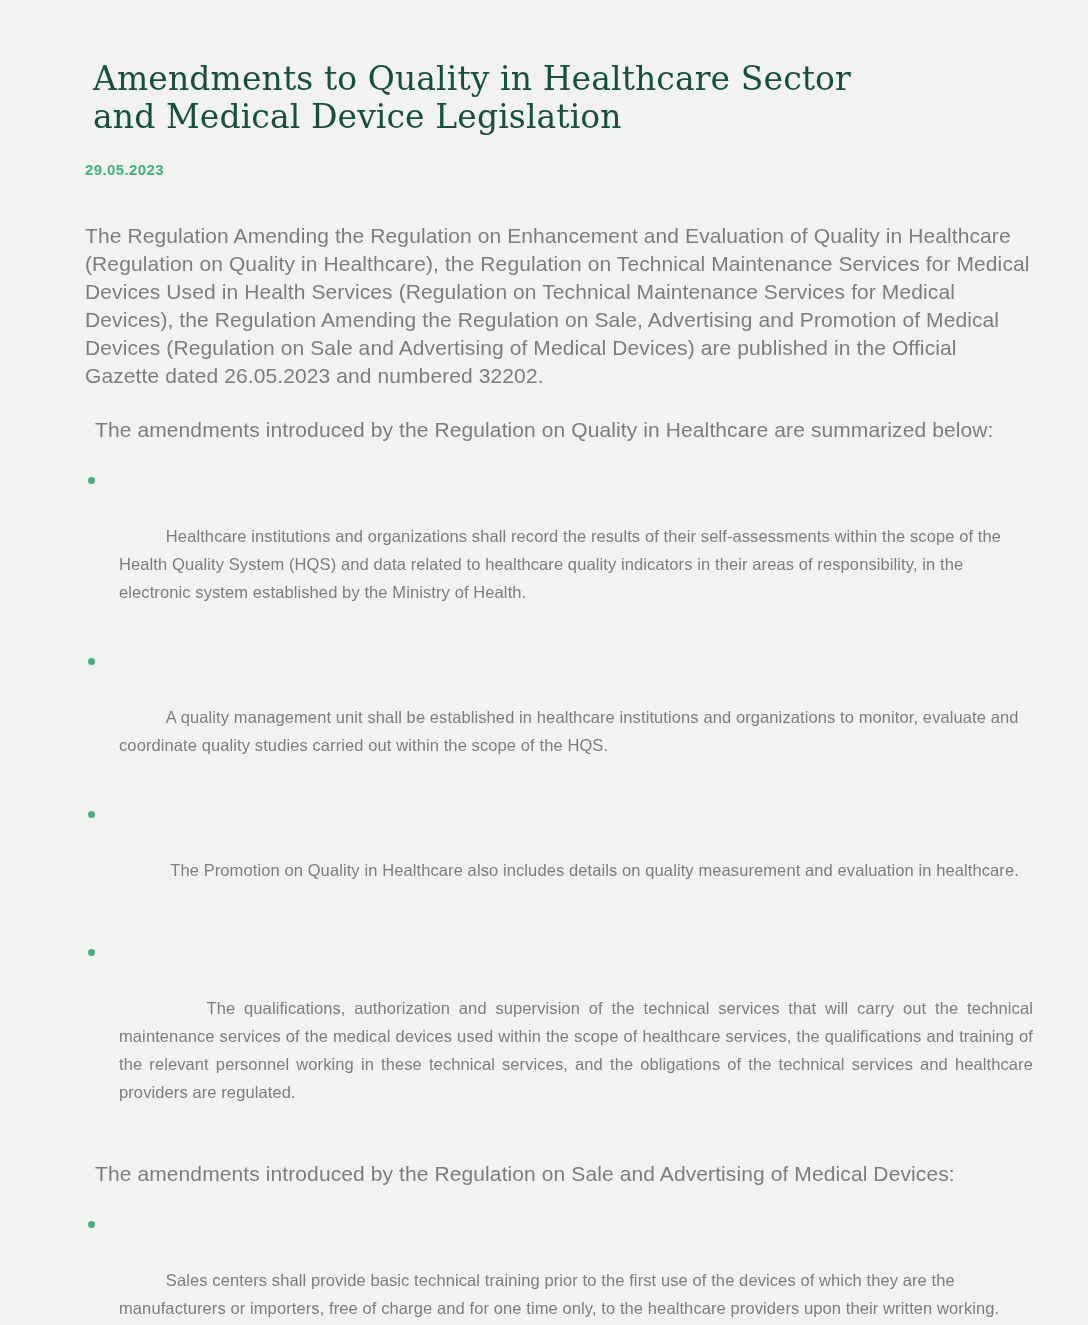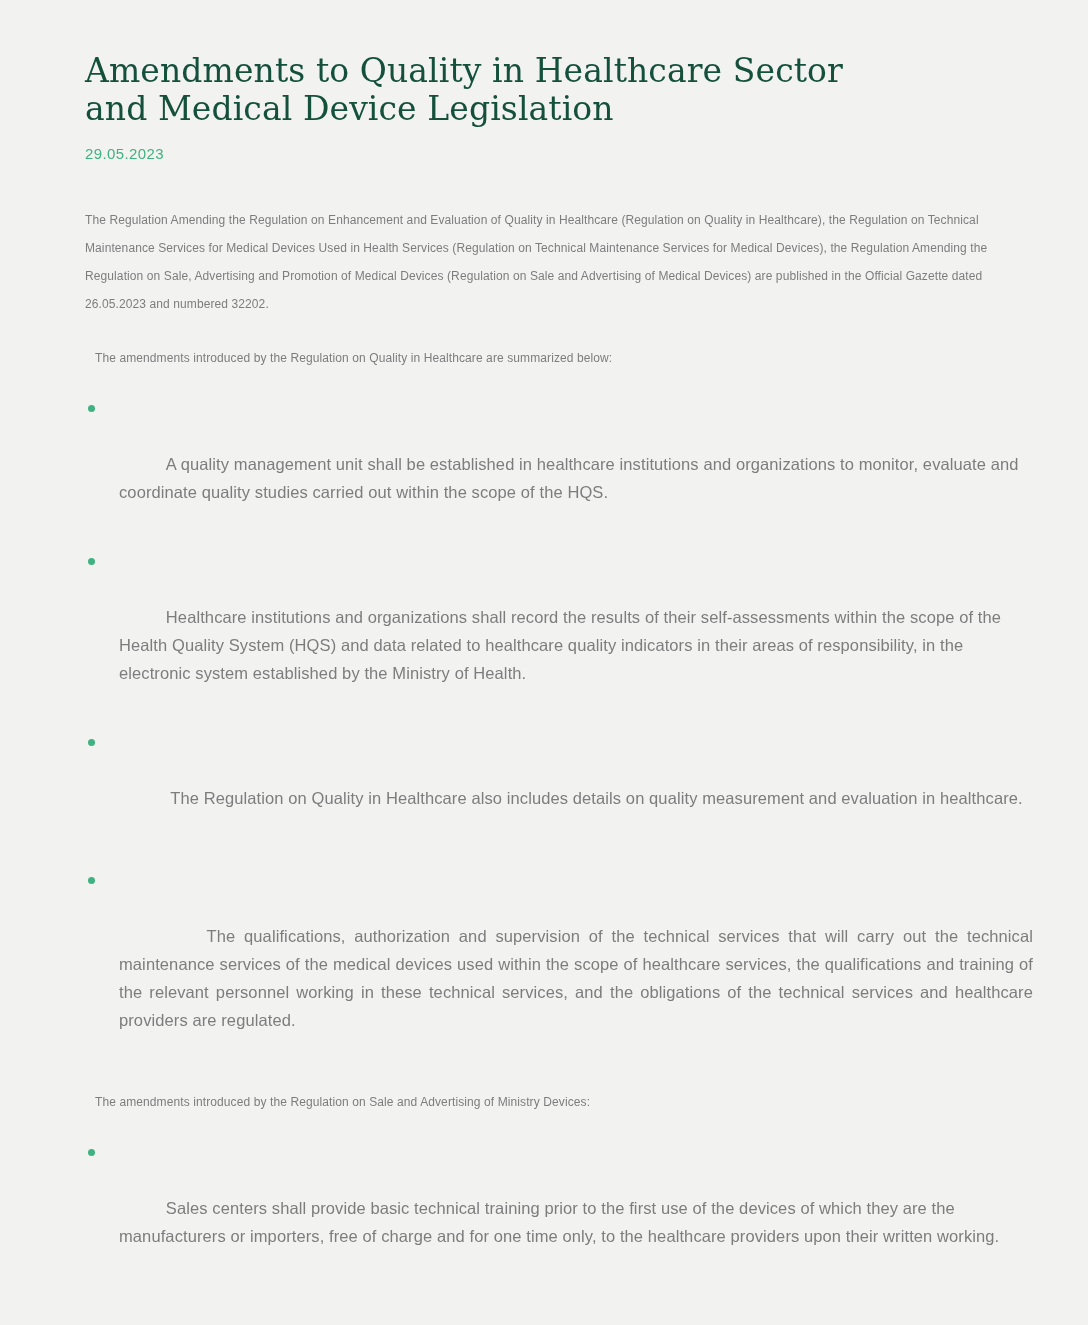--- a/index.html
+++ b/index.html
@@ -28,43 +28,43 @@
   }
 
   
   .title {
     font-family: "DejaVu Serif", "Liberation Serif", serif;
     font-weight: 400;
     font-size: 33px;
     line-height: 38px;
     color: #14503c;
     letter-spacing: 0.1px;
-    margin: 0;
+    margin: 8px;
     padding-top: 52px;
     white-space: pre-line;
   }
 
   
   .date {
     font-family: "Liberation Sans", sans-serif;
-    font-weight: normal;
+    font-weight: bold;
     font-size: 15px;
     line-height: 20px;
     color: #3fb27f;
     letter-spacing: 0.4px;
     margin: 0;
     padding-top: 16px;
   }
 
   
   .body-block {
     padding-top: 42px;
   }
   p.para {
-    font-size: 12px;
+    font-size: 21px;
     line-height: 28px;
     color: #7d7d7d;
     margin: 0 0 26px 0;
     letter-spacing: 0.1px;
   }
   p.para.tight {
     margin-bottom: 22px;
     margin-left: 10px;
   }
 
@@ -114,45 +114,45 @@
 
     <div class="body-block">
 
       <p class="para">The Regulation Amending the Regulation on Enhancement and Evaluation of Quality in Healthcare (Regulation on Quality in Healthcare), the Regulation on Technical Maintenance Services for Medical Devices Used in Health Services (Regulation on Technical Maintenance Services for Medical Devices), the Regulation Amending the Regulation on Sale, Advertising and Promotion of Medical Devices (Regulation on Sale and Advertising of Medical Devices) are published in the Official Gazette dated 26.05.2023 and numbered 32202.</p>
 
       <p class="para tight">The amendments introduced by the Regulation on Quality in Healthcare are summarized below:</p>
 
       <ul class="bullets">
         <li>
           <span class="bullet-dot"></span>
+          <span>Healthcare institutions and organizations shall record the results of their self-assessments within the scope of the Health Quality System (HQS) and data related to healthcare quality indicators in their areas of responsibility, in the electronic system established by the Ministry of Health.</span>
+        </li>
+        <li>
+          <span class="bullet-dot"></span>
           <span>A quality management unit shall be established in healthcare institutions and organizations to monitor, evaluate and coordinate quality studies carried out within the scope of the HQS.</span>
         </li>
         <li>
           <span class="bullet-dot"></span>
-          <span>Healthcare institutions and organizations shall record the results of their self-assessments within the scope of the Health Quality System (HQS) and data related to healthcare quality indicators in their areas of responsibility, in the electronic system established by the Ministry of Health.</span>
-        </li>
-        <li>
-          <span class="bullet-dot"></span>
-          <span> The Regulation on Quality in Healthcare also includes details on quality measurement and evaluation in healthcare.</span>
+          <span> The Promotion on Quality in Healthcare also includes details on quality measurement and evaluation in healthcare.</span>
         </li>
       </ul>
 
       <div class="section-gap"></div>
 
 
       <ul class="bullets">
         <li class="justify">
           <span class="bullet-dot"></span>
           <span>The qualifications, authorization and supervision of the technical services that will carry out the technical maintenance services of the medical devices used within the scope of healthcare services, the qualifications and training of the relevant personnel working in these technical services, and the obligations of the technical services and healthcare providers are regulated.</span>
         </li>
       </ul>
 
       <div class="section-gap"></div>
 
-      <p class="para tight">The amendments introduced by the Regulation on Sale and Advertising of Ministry Devices:</p>
+      <p class="para tight">The amendments introduced by the Regulation on Sale and Advertising of Medical Devices:</p>
 
       <ul class="bullets">
         <li>
           <span class="bullet-dot"></span>
           <span>Sales centers shall provide basic technical training prior to the first use of the devices of which they are the manufacturers or importers, free of charge and for one time only, to the healthcare providers upon their written working.</span>
         </li>
 
       </ul>
 
     </div>

